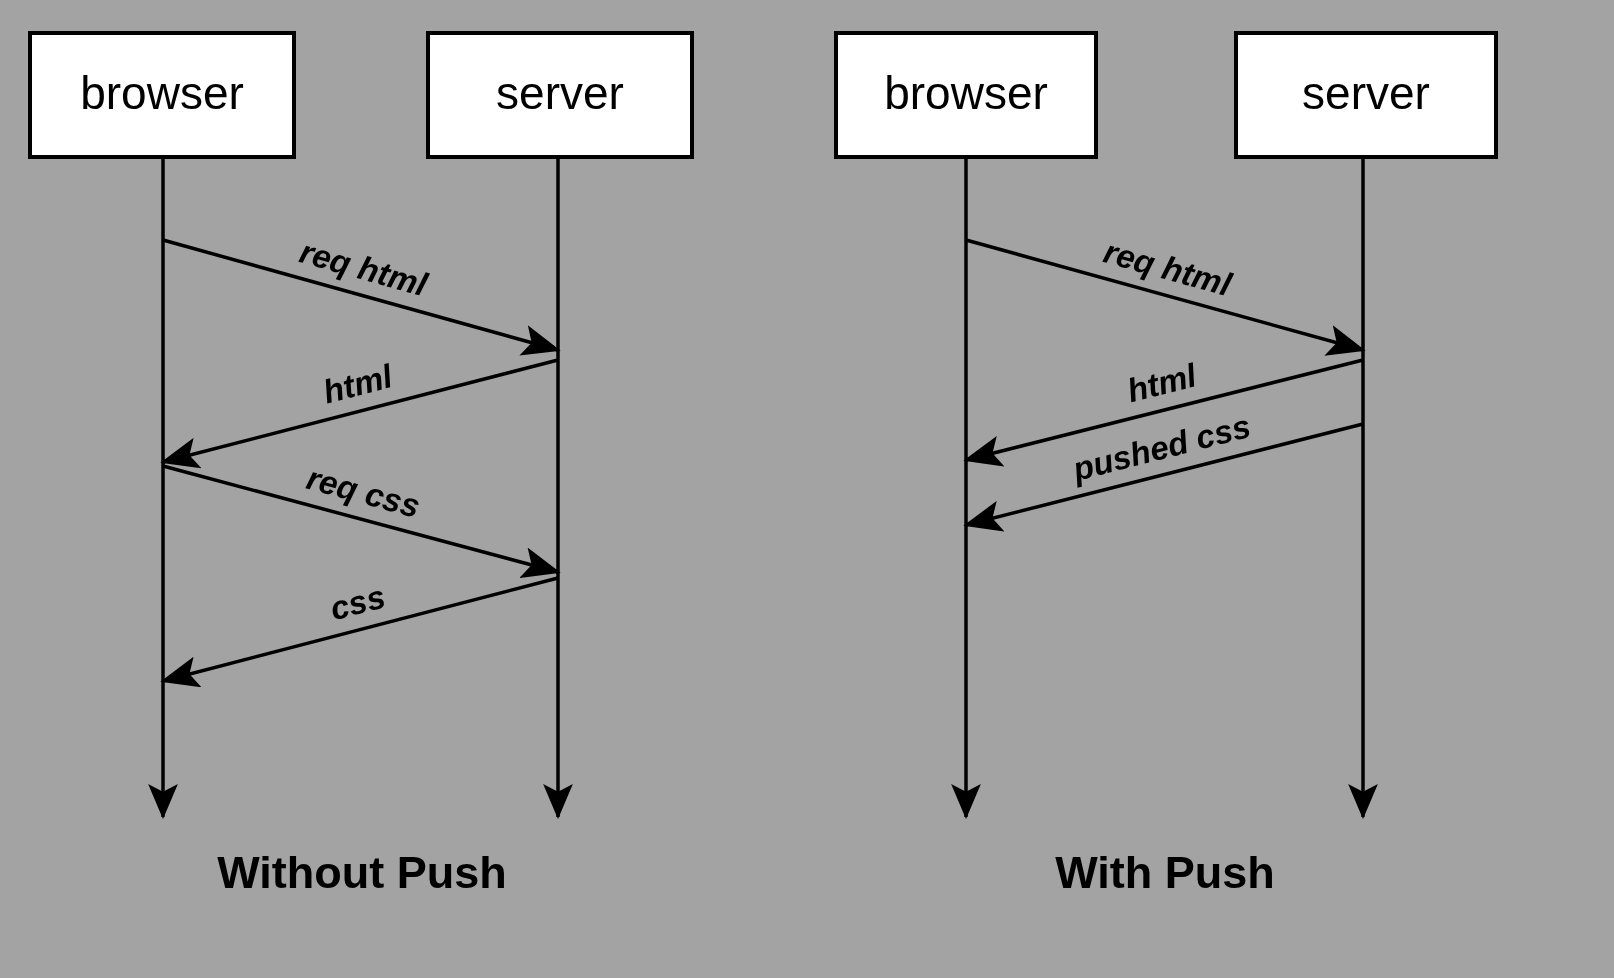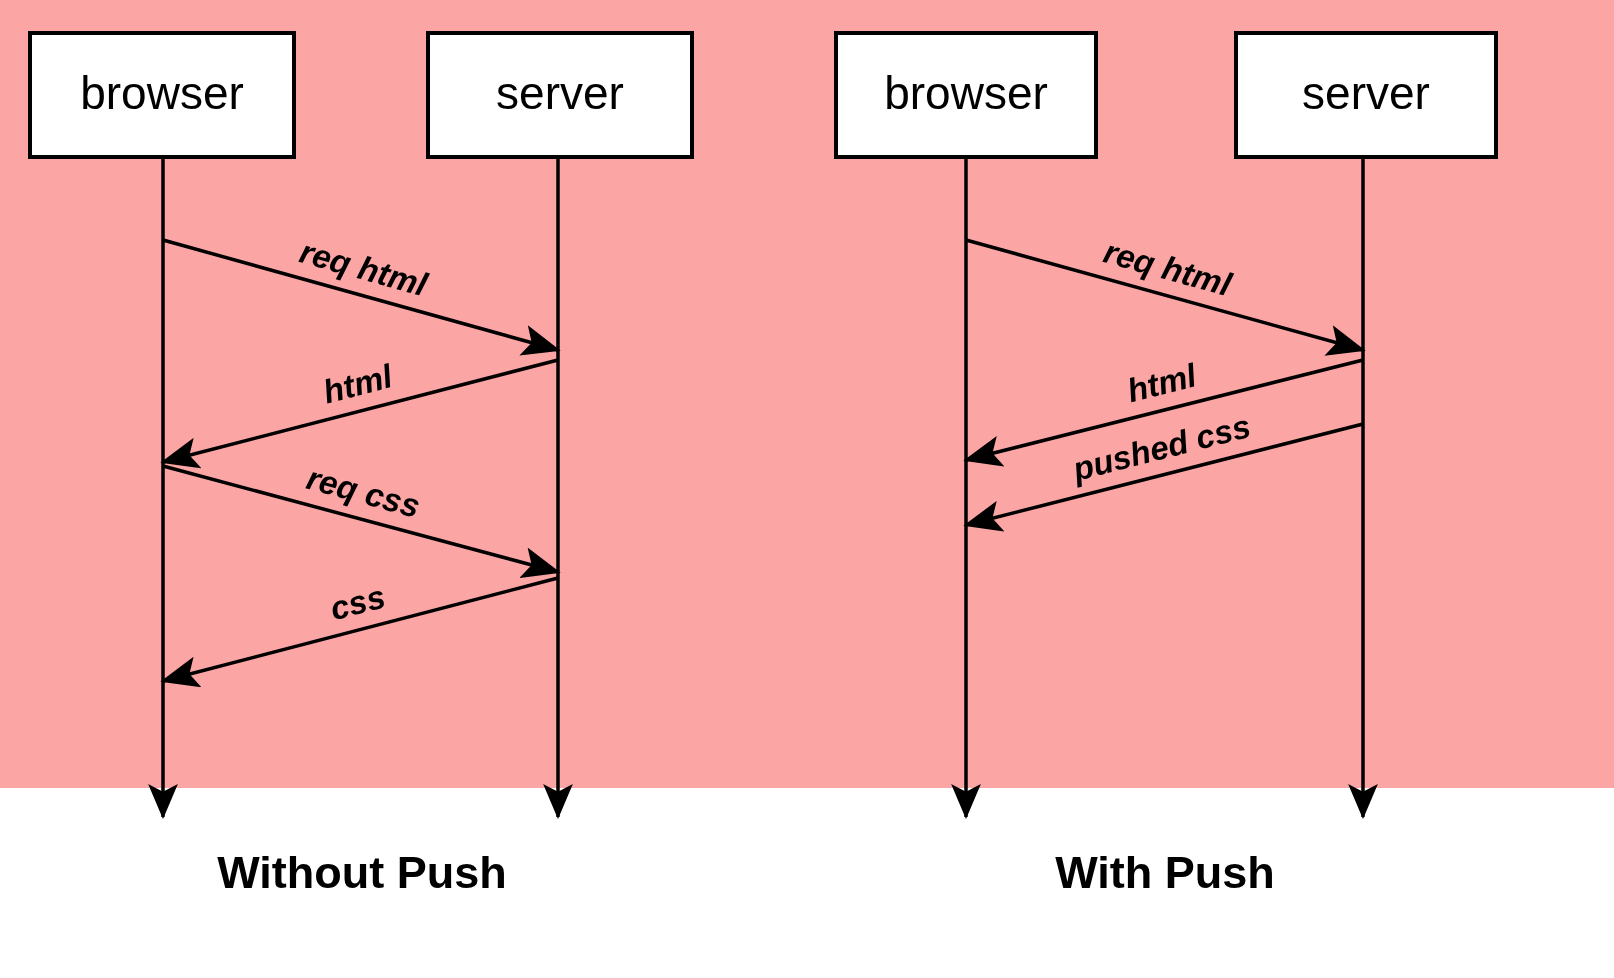--- a/index.html
+++ b/index.html
@@ -9,22 +9,22 @@
   }
   body {
     width: 1614px;
     height: 978px;
     font-family: "Liberation Sans", sans-serif;
     overflow: hidden;
   }
   #canvas {
     position: relative;
     width: 1614px;
-    height: 788px;
-    background: #fca5a5;
+    height: 978px;
+    background: #a3a3a3;
   }
   svg.diagram {
     position: absolute;
     top: 0;
     left: 0;
     width: 1614px;
     height: 978px;
   }
   .lifebox {
     fill: #ffffff;

